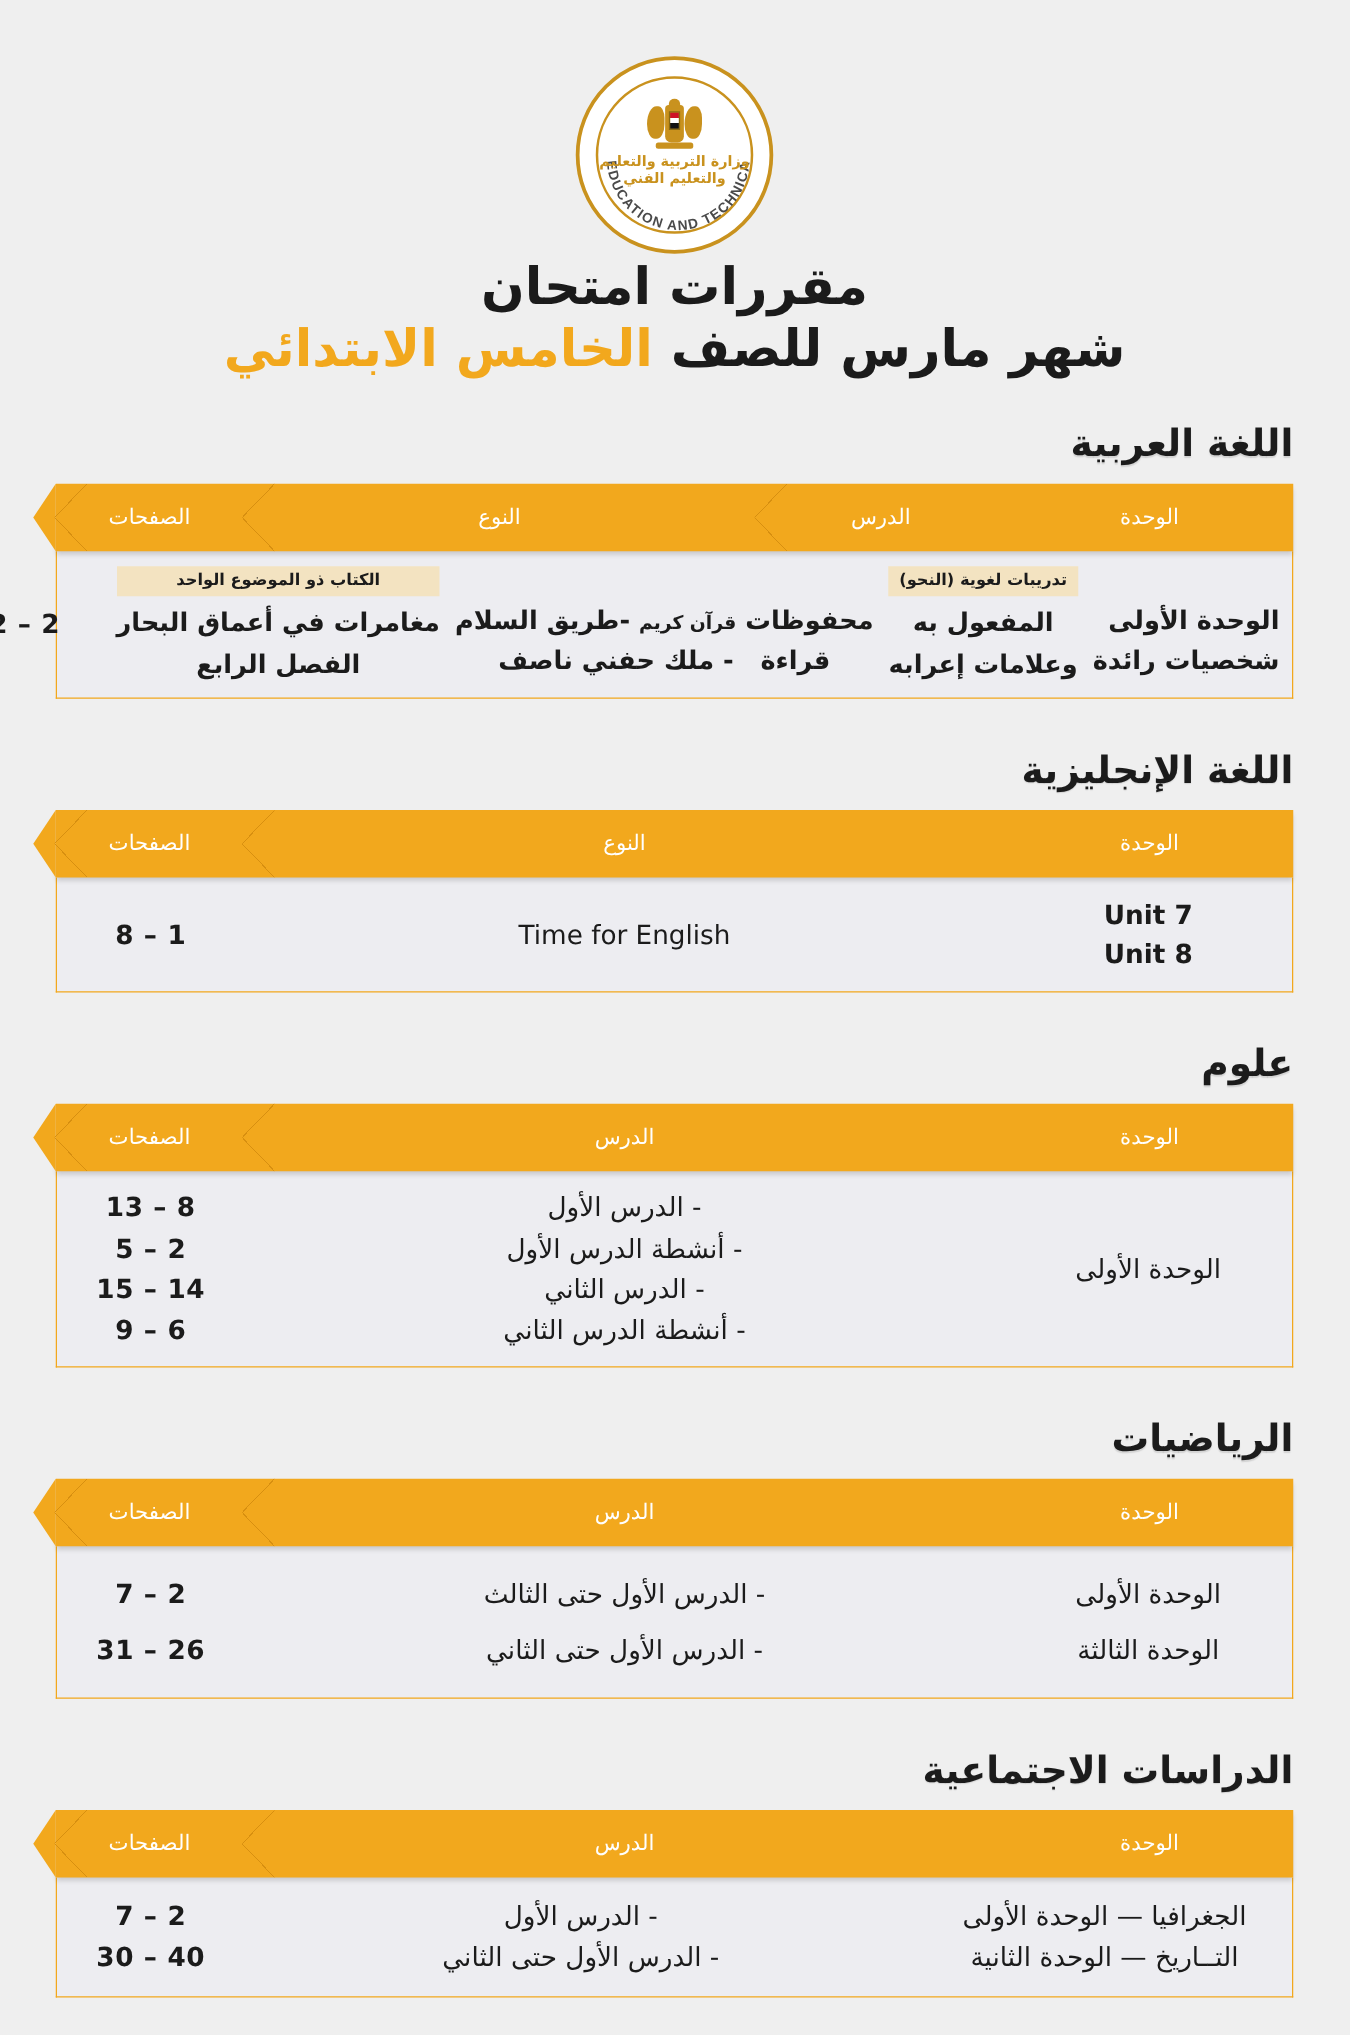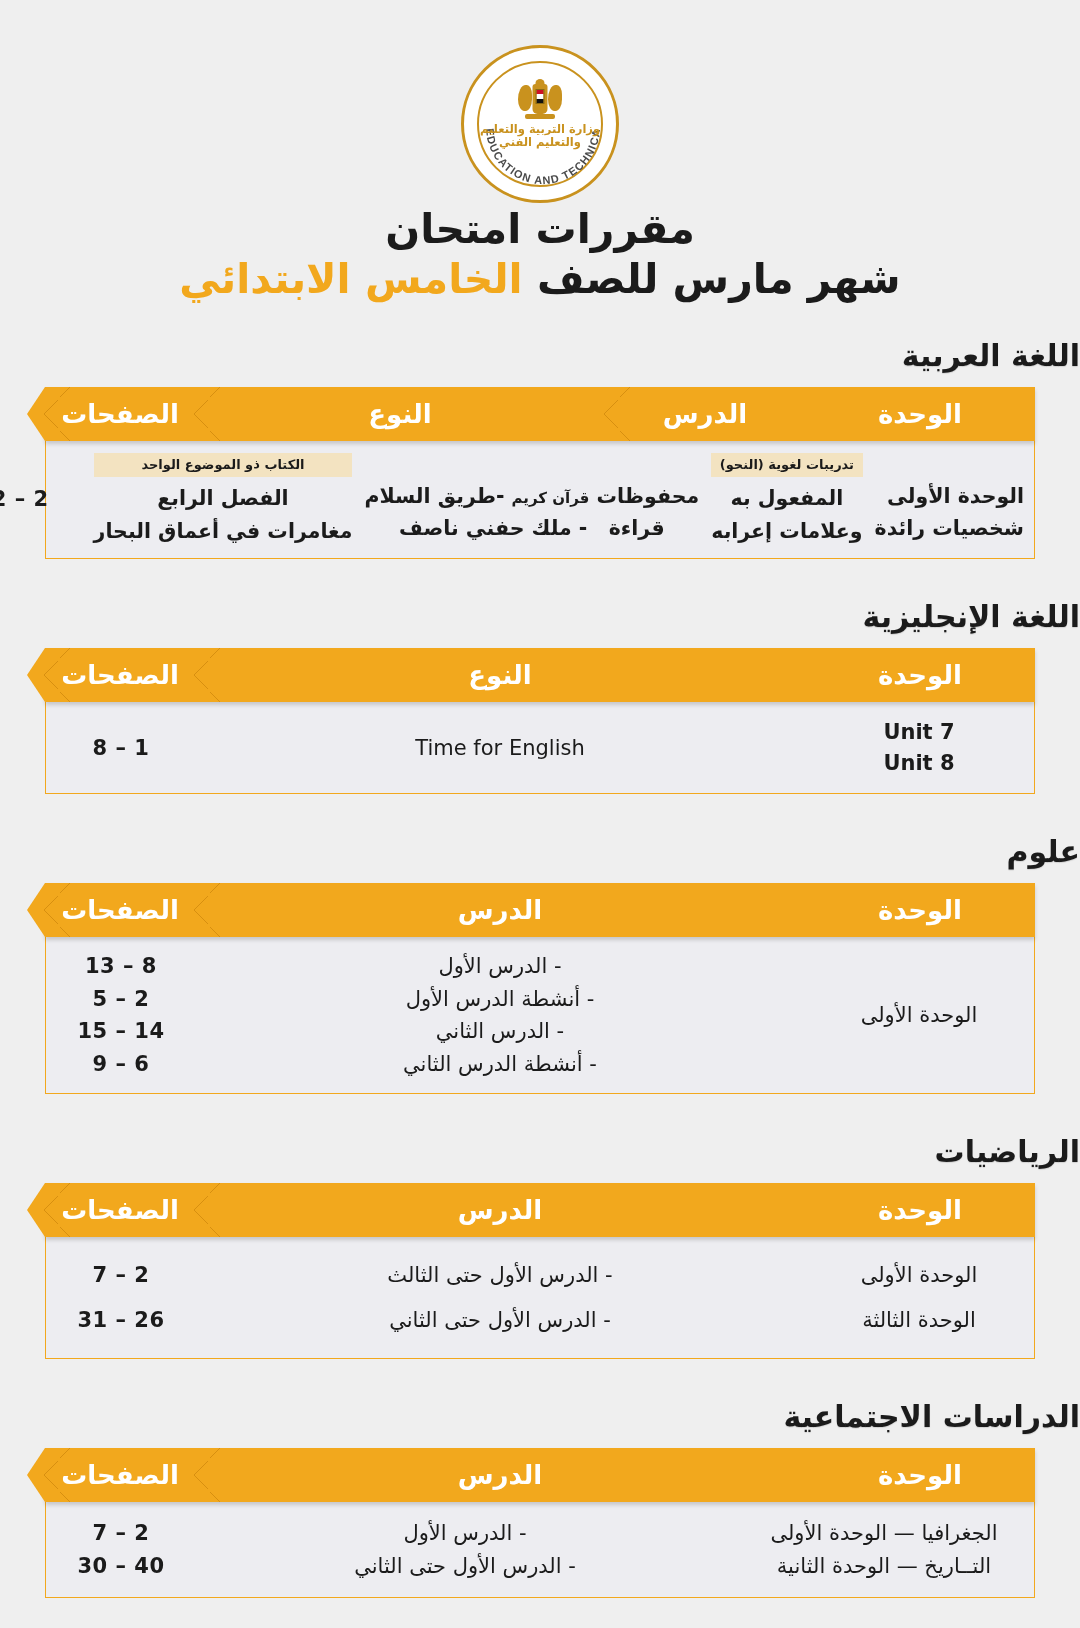--- a/index.html
+++ b/index.html
@@ -155,20 +155,21 @@
   .title-accent { color: #F2A81D; }
 
   
   .section { margin-bottom: 8px; }
 
   .section-title {
     font-size: 30px;
     font-weight: bold;
     color: #1b1b1b;
     text-align: right;
+    padding-right: 45px;
     margin-bottom: 14px;
     text-shadow: 0 1px 1px rgba(0,0,0,0.12);
   }
 
   
   .tbl-header {
     position: relative;
     height: 54px;
     margin: 0 45px;
     display: flex;
@@ -186,22 +187,22 @@
     width: 0; height: 0;
     border-top: 27px solid transparent;
     border-bottom: 27px solid transparent;
     border-right: 18px solid #F2A81D;
   }
   .th {
     position: relative;
     display: flex;
     align-items: center;
     justify-content: center;
-    font-size: 26px;
-    font-weight: bold;
+    font-size: 17px;
+    font-weight: normal;
     color: #ffffff;
     height: 54px;
   }
   
   .th .notch {
     position: absolute;
     left: -1px;
     top: 0;
     width: 26px;
     height: 54px;
@@ -360,22 +361,22 @@
       <div class="ar-cell ar-lesson">
         <div class="tag-spacer"></div>
         <div class="lines">
           <div class="ln"><span>محفوظات</span> <span class="small">قرآن كريم</span> <span>-طريق السلام</span></div>
           <div class="ln"><span>قراءة</span> &nbsp; <span>- ملك حفني ناصف</span></div>
         </div>
       </div>
       <div class="ar-cell ar-type-b">
         <span class="tag">الكتاب ذو الموضوع الواحد</span>
         <div class="lines">
+          <div class="ln">مغامرات في أعماق البحار</div>
           <div class="ln">الفصل الرابع</div>
-          <div class="ln">مغامرات في أعماق البحار</div>
         </div>
       </div>
       <div class="ar-cell ar-pages">
         <span class="pages-val">2 – 12</span>
       </div>
     </div>
   </div>
 
   <div class="section" style="margin-top:40px;">
     <div class="section-title">اللغة الإنجليزية</div>

